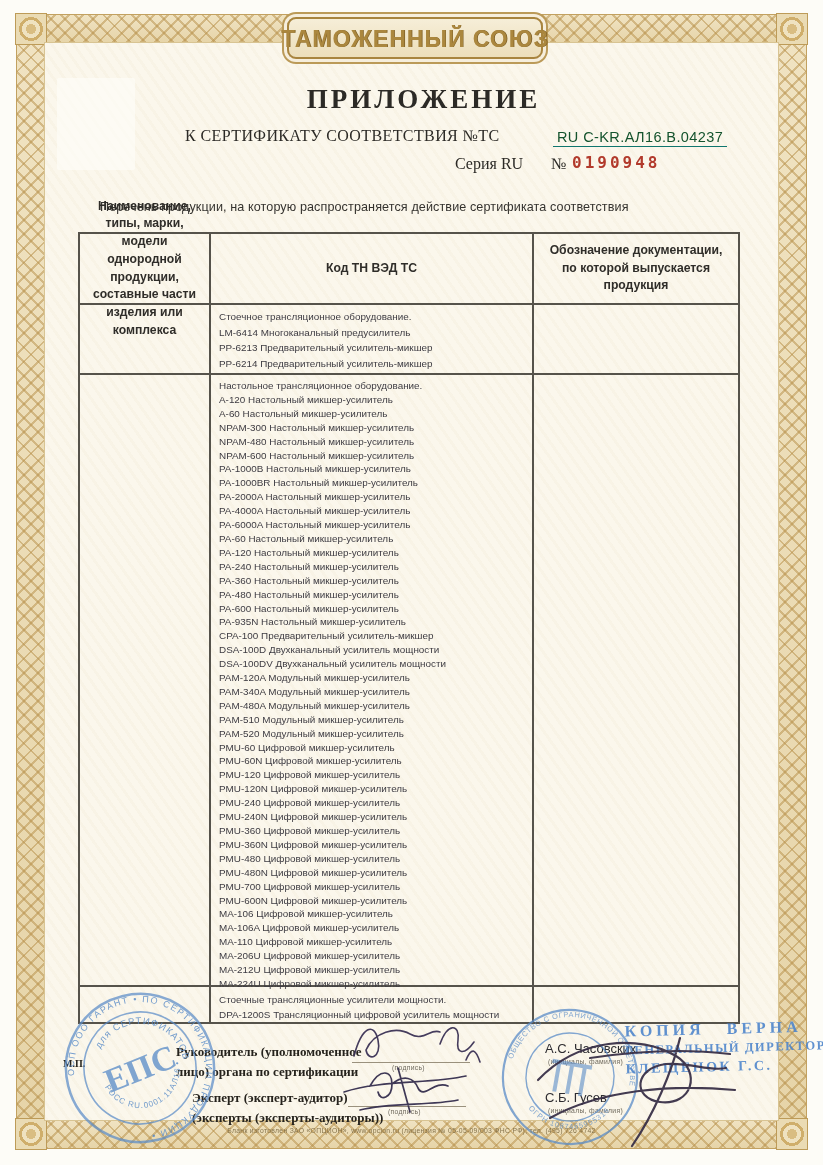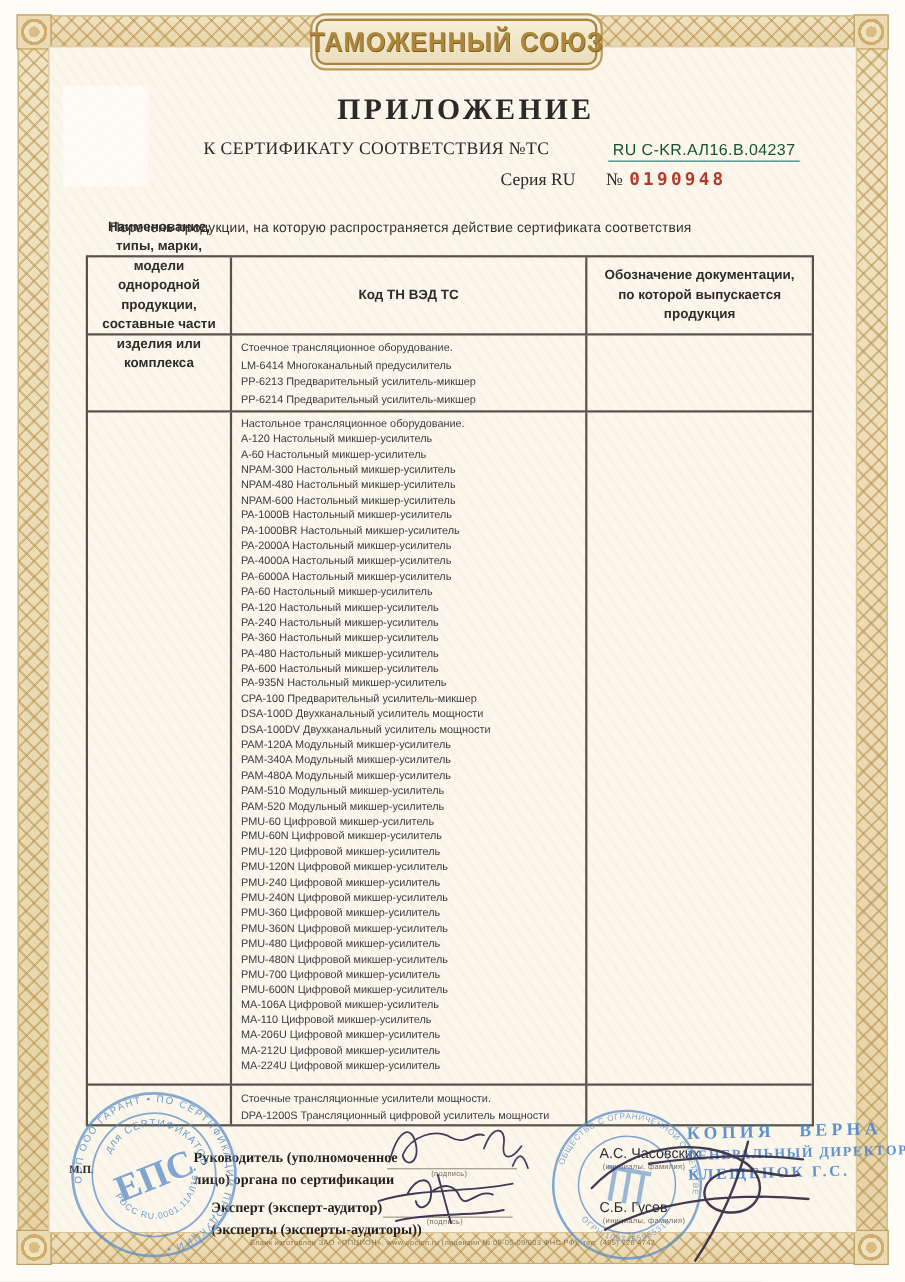--- a/index.html
+++ b/index.html
@@ -147,20 +147,21 @@
         <div class="line">PMU-120  Цифровой микшер-усилитель</div>
         <div class="line">PMU-120N Цифровой микшер-усилитель</div>
         <div class="line">PMU-240  Цифровой микшер-усилитель</div>
         <div class="line">PMU-240N Цифровой микшер-усилитель</div>
         <div class="line">PMU-360  Цифровой микшер-усилитель</div>
         <div class="line">PMU-360N Цифровой микшер-усилитель</div>
         <div class="line">PMU-480  Цифровой микшер-усилитель</div>
         <div class="line">PMU-480N Цифровой микшер-усилитель</div>
         <div class="line">PMU-700  Цифровой микшер-усилитель</div>
         <div class="line">PMU-600N Цифровой микшер-усилитель</div>
+        <div class="line">MA-106 Цифровой микшер-усилитель</div>
         <div class="line">MA-106A  Цифровой микшер-усилитель</div>
         <div class="line">MA-110 Цифровой микшер-усилитель</div>
         <div class="line">MA-206U  Цифровой микшер-усилитель</div>
         <div class="line">MA-212U  Цифровой микшер-усилитель</div>
         <div class="line">MA-224U  Цифровой микшер-усилитель</div>
       </div>
     <div class="cell last-col"></div>
 
     <div class="cell last-row"></div>
     <div class="cell products row3 last-row">

